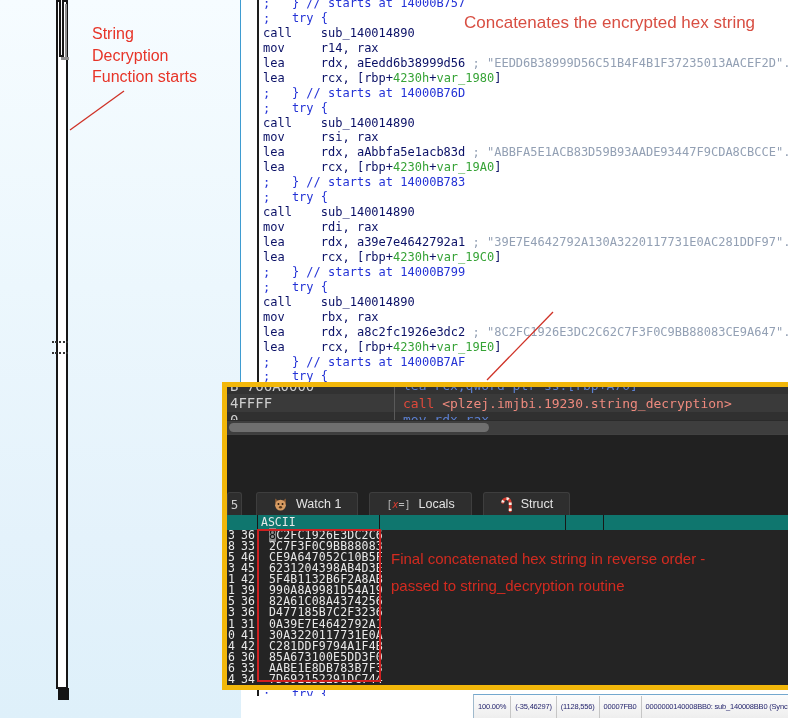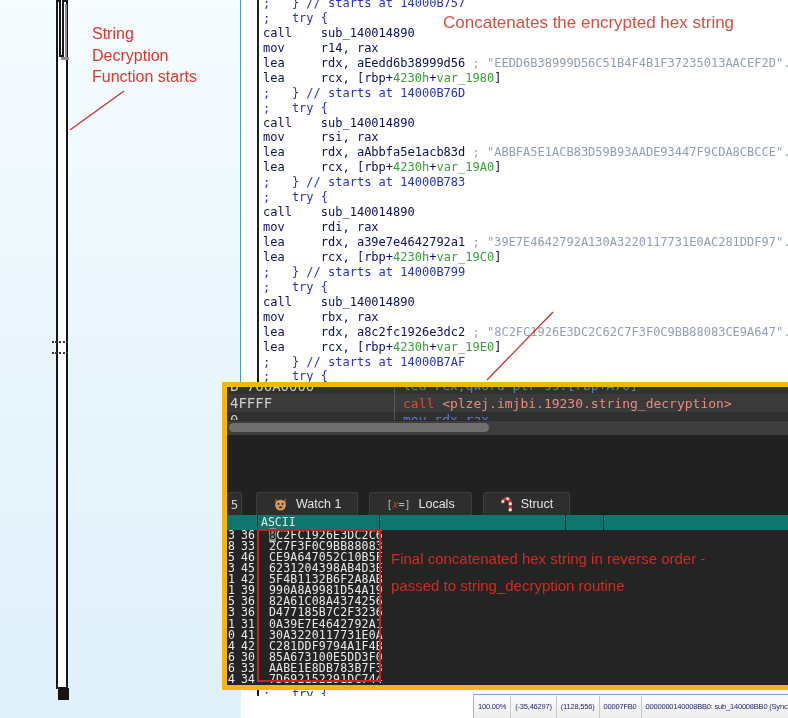--- a/index.html
+++ b/index.html
@@ -16,21 +16,21 @@
   .gnode-inner{position:absolute;left:59px;top:0;width:5px;height:57px;background:#fff;
                border:2px solid #161616;border-top:none;box-sizing:border-box;z-index:4;}
   .gnode-inner-shadow{position:absolute;left:65px;top:4px;width:2px;height:56px;background:#8f8f8f;z-index:4;}
   .gnode-tick{position:absolute;left:61px;top:57px;width:8px;height:3px;background:#8f8f8f;z-index:4;}
   .gnode-foot{position:absolute;left:58px;top:688px;width:11px;height:12px;background:#141414;z-index:4;}
   .gmarker{position:absolute;left:52px;top:341px;width:16px;height:9px;
            border-top:2px dotted #333;border-bottom:2px dotted #333;z-index:3;}
   
   .note-left{position:absolute;left:92px;top:23px;font-size:16px;line-height:21.5px;
              color:#e73428;z-index:5;}
-  .note-top{position:absolute;left:443px;top:13px;font-size:17px;color:#d84e42;z-index:6;white-space:nowrap;}
+  .note-top{position:absolute;left:464px;top:13px;font-size:17px;color:#d84e42;z-index:6;white-space:nowrap;}
   .redlines{position:absolute;left:0;top:0;width:788px;height:718px;pointer-events:none;z-index:6;}
   
   .listing-pane{position:absolute;left:241px;top:0;width:547px;height:696px;background:#fff;overflow:hidden;}
   .listing-border{position:absolute;left:16px;top:0;width:2px;height:696px;background:#1d1d1d;}
   .asm{position:absolute;left:22px;top:-4px;width:560px;
        font-family:"DejaVu Sans Mono",monospace;font-size:12px;line-height:14.95px;white-space:pre;}
   .asm-line{height:14.95px;}
   .asm-sliver{position:absolute;left:22px;top:687px;height:9px;overflow:hidden;
        font-family:"DejaVu Sans Mono",monospace;font-size:12px;line-height:14.95px;white-space:pre;}
   .tk-cmt{color:#2433d6;}

